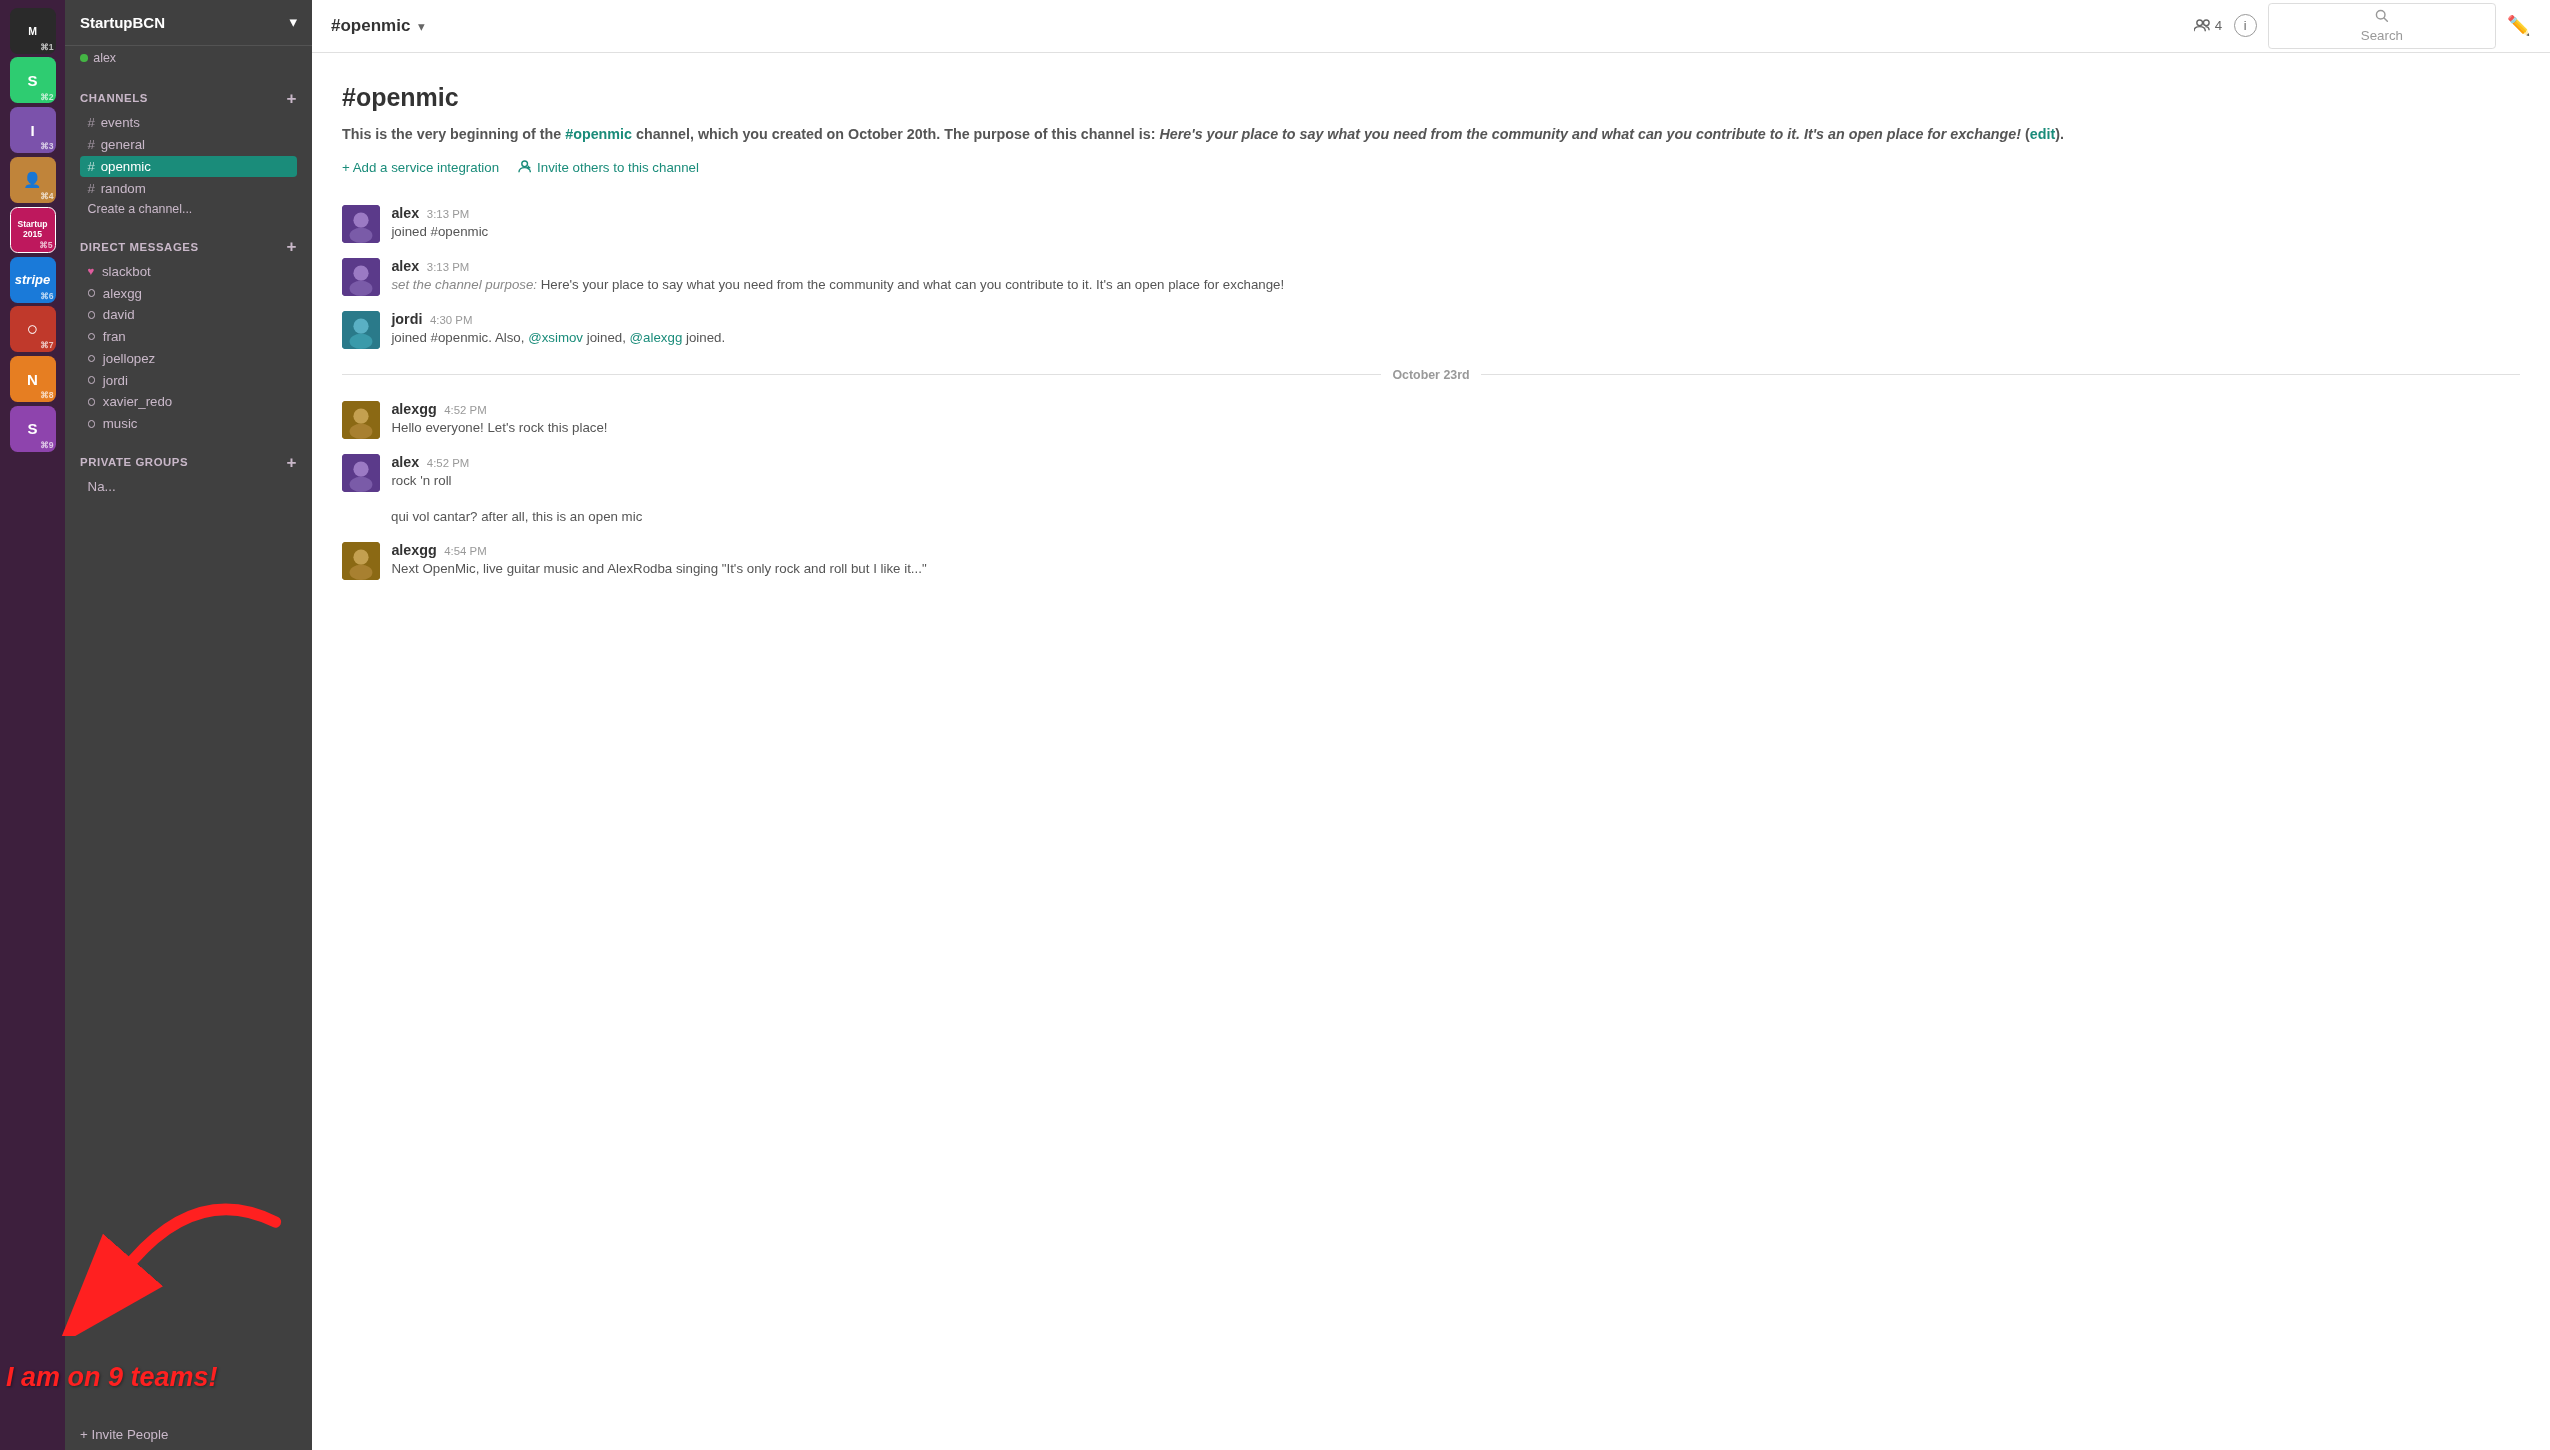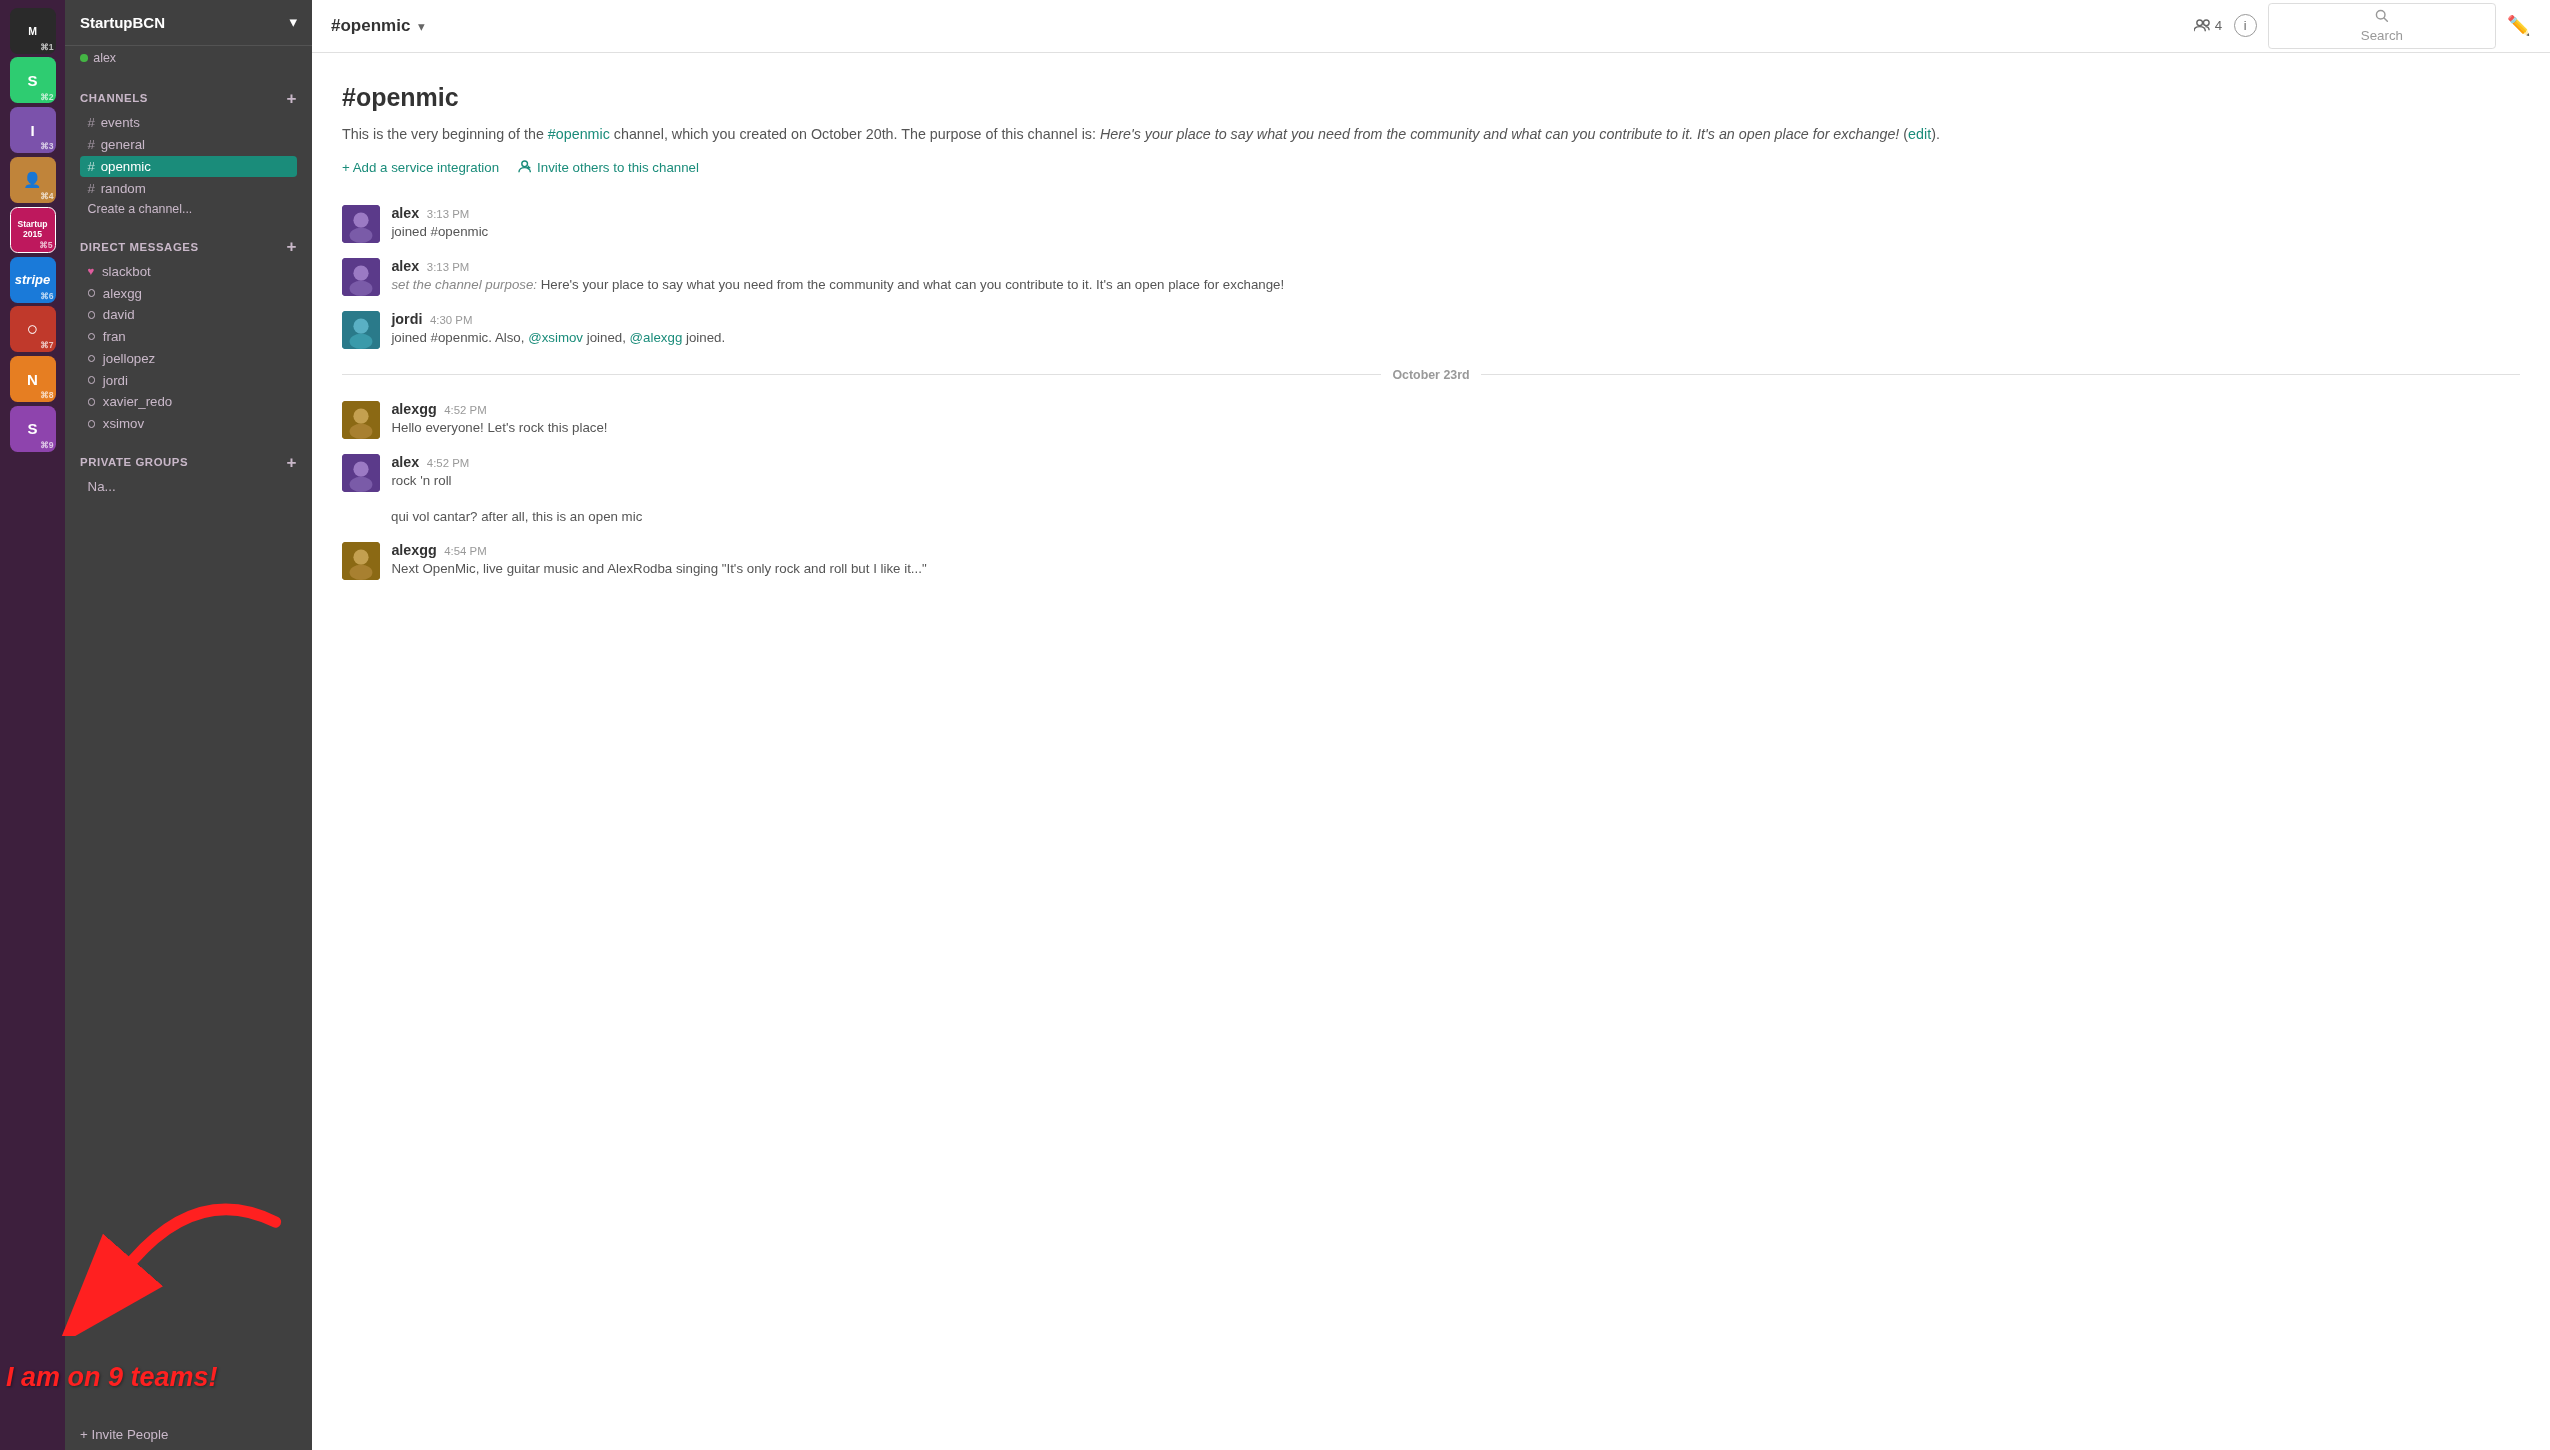--- a/index.html
+++ b/index.html
@@ -226,20 +226,21 @@
       font-size: 25px;
       font-weight: bold;
       color: #333;
       margin-bottom: 11.4px;
     }
     .channel-intro-desc {
       font-size: 14.3px;
       color: #555;
       line-height: 1.6;
       margin-bottom: 13.3px;
+      font-weight: bold;
     }
     .channel-intro-desc a { color: #1a8c7a; text-decoration: none; }
     .channel-intro-desc em { font-style: italic; }
     .channel-actions {
       display: flex;
       gap: 19px;
       align-items: center;
     }
     .channel-action-btn {
       display: flex;
@@ -431,21 +432,21 @@
     <div class="sidebar-dm">
       <span class="dm-status-dot"></span>
       <span>jordi</span>
     </div>
     <div class="sidebar-dm">
       <span class="dm-status-dot"></span>
       <span>xavier_redo</span>
     </div>
     <div class="sidebar-dm">
       <span class="dm-status-dot"></span>
-      <span>xsimov</span>
+      <span>music</span>
     </div>
   </div>
 
   <div class="private-groups-section">
     <div class="sidebar-section-header">
       <span>PRIVATE GROUPS</span>
       <span class="sidebar-plus">+</span>
     </div>
     <div class="sidebar-dm">
       <span>Na...</span>

